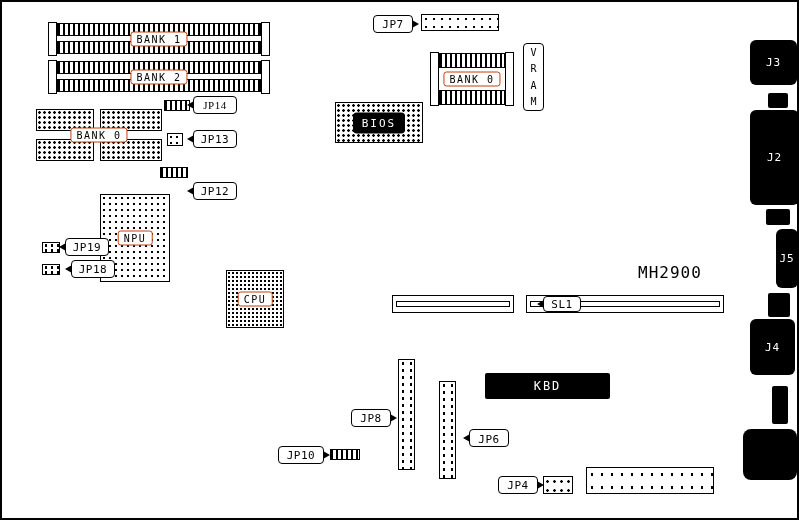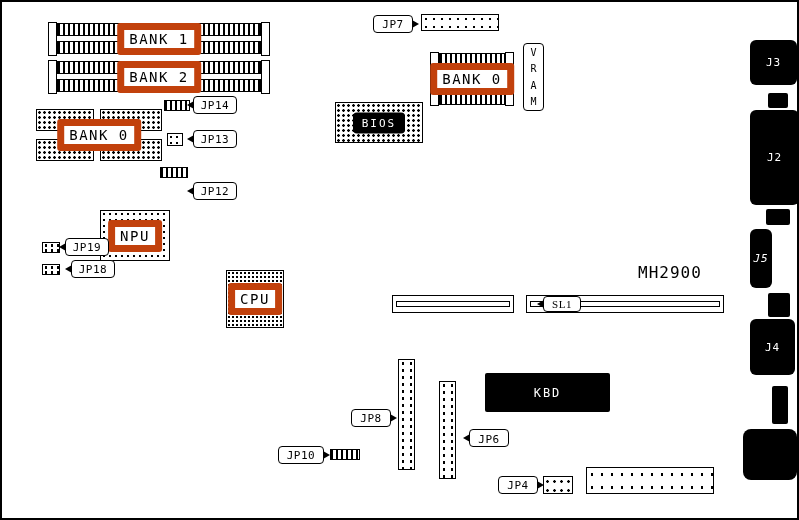--- a/index.html
+++ b/index.html
@@ -7,21 +7,21 @@
   .board{position:relative;width:799px;height:520px;border:2px solid #000;background:#fff;
          font-family:"DejaVu Sans Mono","Liberation Mono",monospace;color:#000;}
   .abs{position:absolute;}
   .callout{position:absolute;display:flex;align-items:center;justify-content:center;background:#fff;
            border:1px solid #000;border-radius:4px;font-size:11px;letter-spacing:0.5px;white-space:nowrap;z-index:6;}
   .ptrL,.ptrR{position:absolute;top:50%;transform:translateY(-50%);width:0;height:0;
               border-top:4px solid transparent;border-bottom:4px solid transparent;}
   .ptrL{left:-7px;border-right:7px solid #000;}
   .ptrR{right:-7px;border-left:7px solid #000;}
   .label-box{position:absolute;left:50%;top:50%;transform:translate(-50%,-50%);background:#fff;
-             border:7px solid #c2410c;border-radius:3px;padding:1px 5px;font-size:14px;letter-spacing:1.5px;
+             border:1px solid #c2410c;border-radius:3px;padding:1px 5px;font-size:10px;letter-spacing:1.5px;
              white-space:nowrap;z-index:6;}
   .stripes{background-color:#fff;background-image:repeating-linear-gradient(90deg,#000 0,#000 2px,#fff 2px,#fff 5px);
            border:1px solid #000;}
   .dots{background-color:#fff;background-image:radial-gradient(circle,#000 1.2px,transparent 1.5px);
         border:1px solid #000;}
   .simm-strip{position:absolute;left:9px;right:9px;height:13px;}
   .simm-cap{position:absolute;width:9px;top:1px;bottom:1px;background:#fff;border:1px solid #000;z-index:2;}
   .conn{position:absolute;background:#000;color:#fff;display:flex;align-items:center;justify-content:center;
         font-size:11px;letter-spacing:1px;border-radius:6px;z-index:4;}
   .stub{position:absolute;background:#000;border-radius:2px;z-index:3;}
@@ -56,38 +56,38 @@
 
   <div class="abs" style="left:34px;top:107px;width:126px;height:52px;">
     <div class="abs dots" style="left:0;top:0;width:58px;height:22px;background-size:5px 5px;"></div>
     <div class="abs dots" style="left:64px;top:0;width:62px;height:22px;background-size:5px 5px;"></div>
     <div class="abs dots" style="left:0;top:30px;width:58px;height:22px;background-size:5px 5px;"></div>
     <div class="abs dots" style="left:64px;top:30px;width:62px;height:22px;background-size:5px 5px;"></div>
     <div class="label-box">BANK 0</div>
   </div>
 
   <div class="abs stripes" style="left:162px;top:98px;width:26px;height:11px;"></div>
-  <div class="callout" style="left:191px;top:94px;width:44px;height:18px;">
+  <div class="callout" style="left:191px;top:94px;width:44px;height:18px;font-family:Liberation Serif, serif;">
     <span class="ptrL"></span>
     <span>JP14</span>
   </div>
 
   <div class="abs dots" style="left:165px;top:131px;width:16px;height:13px;background-size:6px 6px;"></div>
   <div class="callout" style="left:191px;top:128px;width:44px;height:18px;">
     <span class="ptrL"></span>
     <span>JP13</span>
   </div>
 
   <div class="abs stripes" style="left:158px;top:165px;width:28px;height:11px;"></div>
   <div class="callout" style="left:191px;top:180px;width:44px;height:18px;">
     <span class="ptrL"></span>
     <span>JP12</span>
   </div>
 
-  <div class="abs dots" style="left:98px;top:208px;width:70px;height:51px;background-size:6px 6px;">
+  <div class="abs dots" style="left:98px;top:192px;width:70px;height:88px;background-size:6px 6px;">
     <div class="label-box">NPU</div>
   </div>
 
   <div class="abs dots" style="left:40px;top:240px;width:18px;height:11px;background-size:6px 5px;"></div>
   <div class="callout" style="left:63px;top:236px;width:44px;height:18px;">
     <span class="ptrL"></span>
     <span>JP19</span>
   </div>
 
   <div class="abs dots" style="left:40px;top:262px;width:18px;height:11px;background-size:6px 5px;"></div>
@@ -128,26 +128,26 @@
   </div>
 
   <div class="marking" style="left:636px;top:261px;">MH2900</div>
 
   <div class="slot" style="left:390px;top:293px;width:122px;height:18px;">
     <div class="slot-inner"></div>
   </div>
   <div class="slot" style="left:524px;top:293px;width:198px;height:18px;">
     <div class="slot-inner"></div>
   </div>
-  <div class="callout" style="left:541px;top:294px;width:38px;height:16px;font-family:Liberation Serif, serif;">
+  <div class="callout" style="left:541px;top:294px;width:38px;height:16px;">
     <span class="ptrL"></span>
     <span>SL1</span>
   </div>
 
-  <div class="blackchip" style="left:483px;top:371px;width:125px;height:39px;">KBD</div>
+  <div class="blackchip" style="left:483px;top:371px;width:125px;height:26px;">KBD</div>
 
   <div class="abs dots" style="left:396px;top:357px;width:17px;height:111px;background-size:8px 7px;"></div>
   <div class="callout" style="left:349px;top:407px;width:40px;height:18px;">
     <span class="ptrR"></span>
     <span>JP8</span>
   </div>
 
   <div class="abs dots" style="left:437px;top:379px;width:17px;height:98px;background-size:8px 7px;"></div>
   <div class="callout" style="left:467px;top:427px;width:40px;height:18px;align-items:flex-end;">
     <span class="ptrL"></span>
@@ -165,19 +165,19 @@
     <span>JP4</span>
   </div>
   <div class="abs dots" style="left:541px;top:474px;width:30px;height:18px;background-size:7px 9px;"></div>
 
   <div class="abs dots" style="left:584px;top:465px;width:128px;height:27px;background-size:10px 13px;"></div>
 
   <div class="conn" style="left:748px;top:38px;width:47px;height:45px;">J3</div>
   <div class="stub" style="left:766px;top:91px;width:20px;height:15px;"></div>
   <div class="conn" style="left:748px;top:108px;width:49px;height:95px;">J2</div>
   <div class="stub" style="left:764px;top:207px;width:24px;height:16px;"></div>
-  <div class="conn" style="left:748px;top:227px;width:22px;height:59px;font-style:italic;">J5</div>
+  <div class="conn" style="left:774px;top:227px;width:22px;height:59px;">J5</div>
   <div class="stub" style="left:766px;top:291px;width:22px;height:24px;"></div>
   <div class="conn" style="left:748px;top:317px;width:45px;height:56px;">J4</div>
   <div class="stub" style="left:770px;top:384px;width:16px;height:38px;"></div>
   <div class="conn" style="left:741px;top:427px;width:54px;height:51px;border-radius:8px;"></div>
 
 </div>
 
 </body></html>

